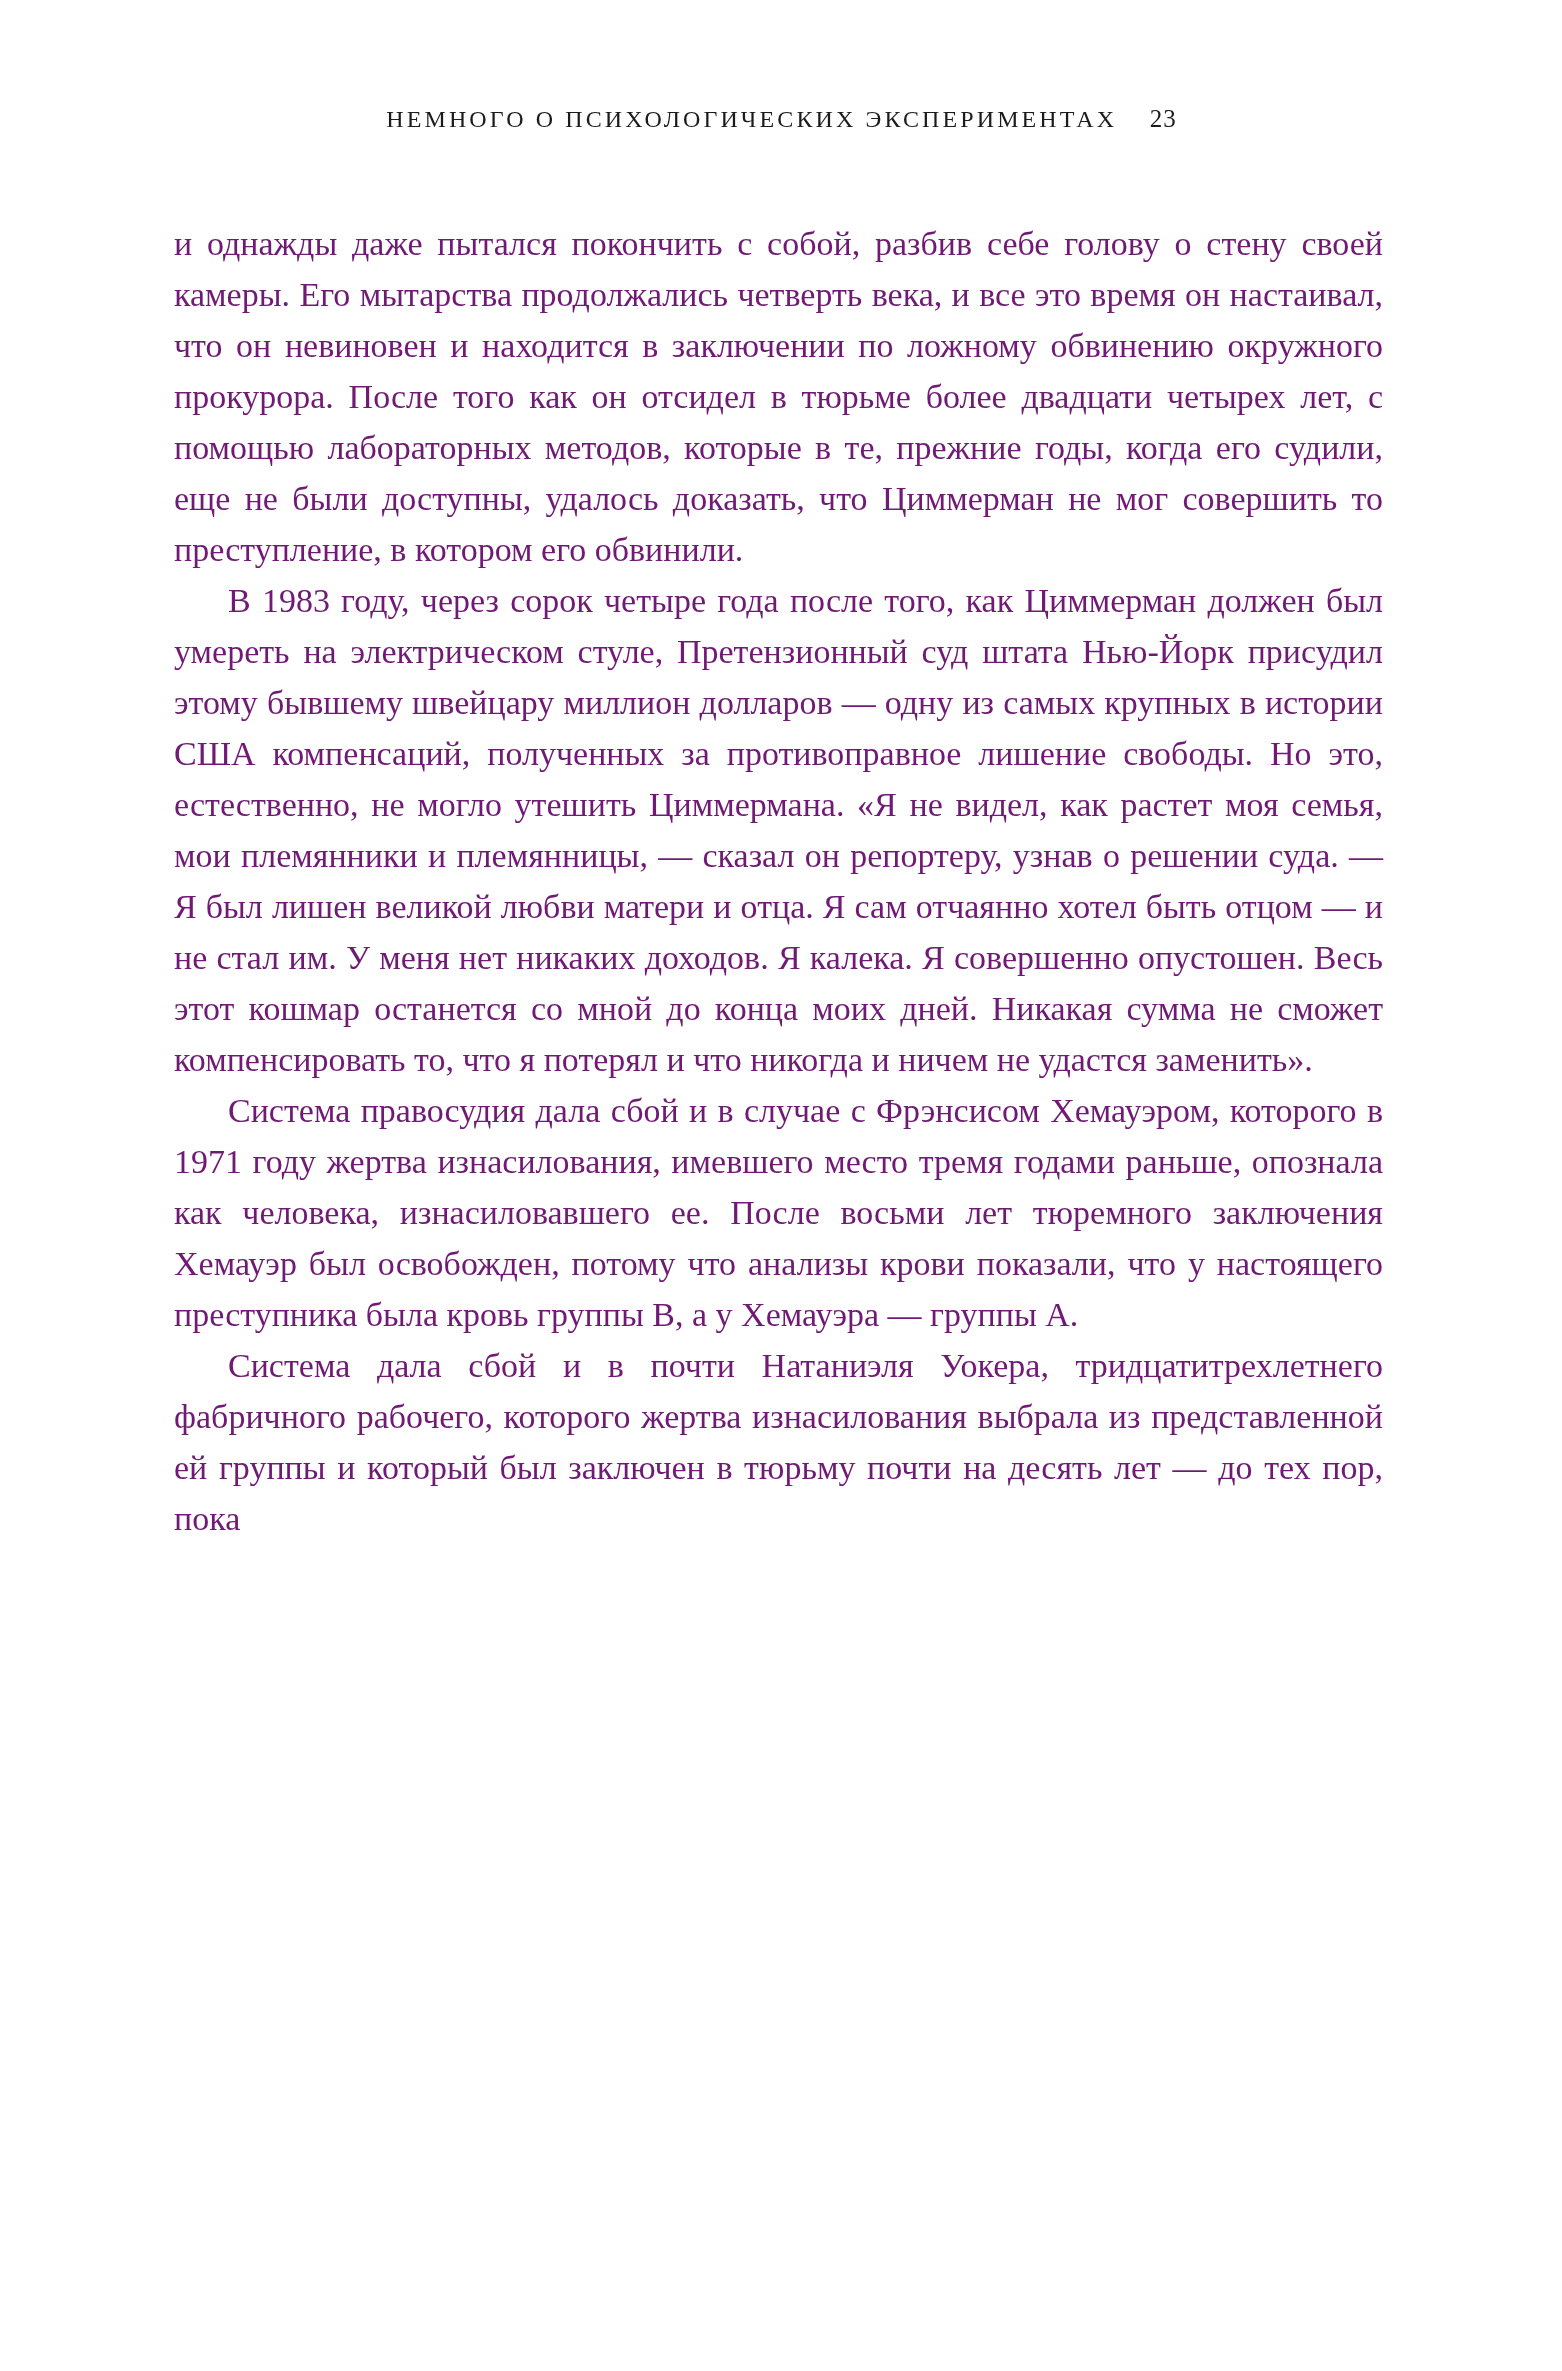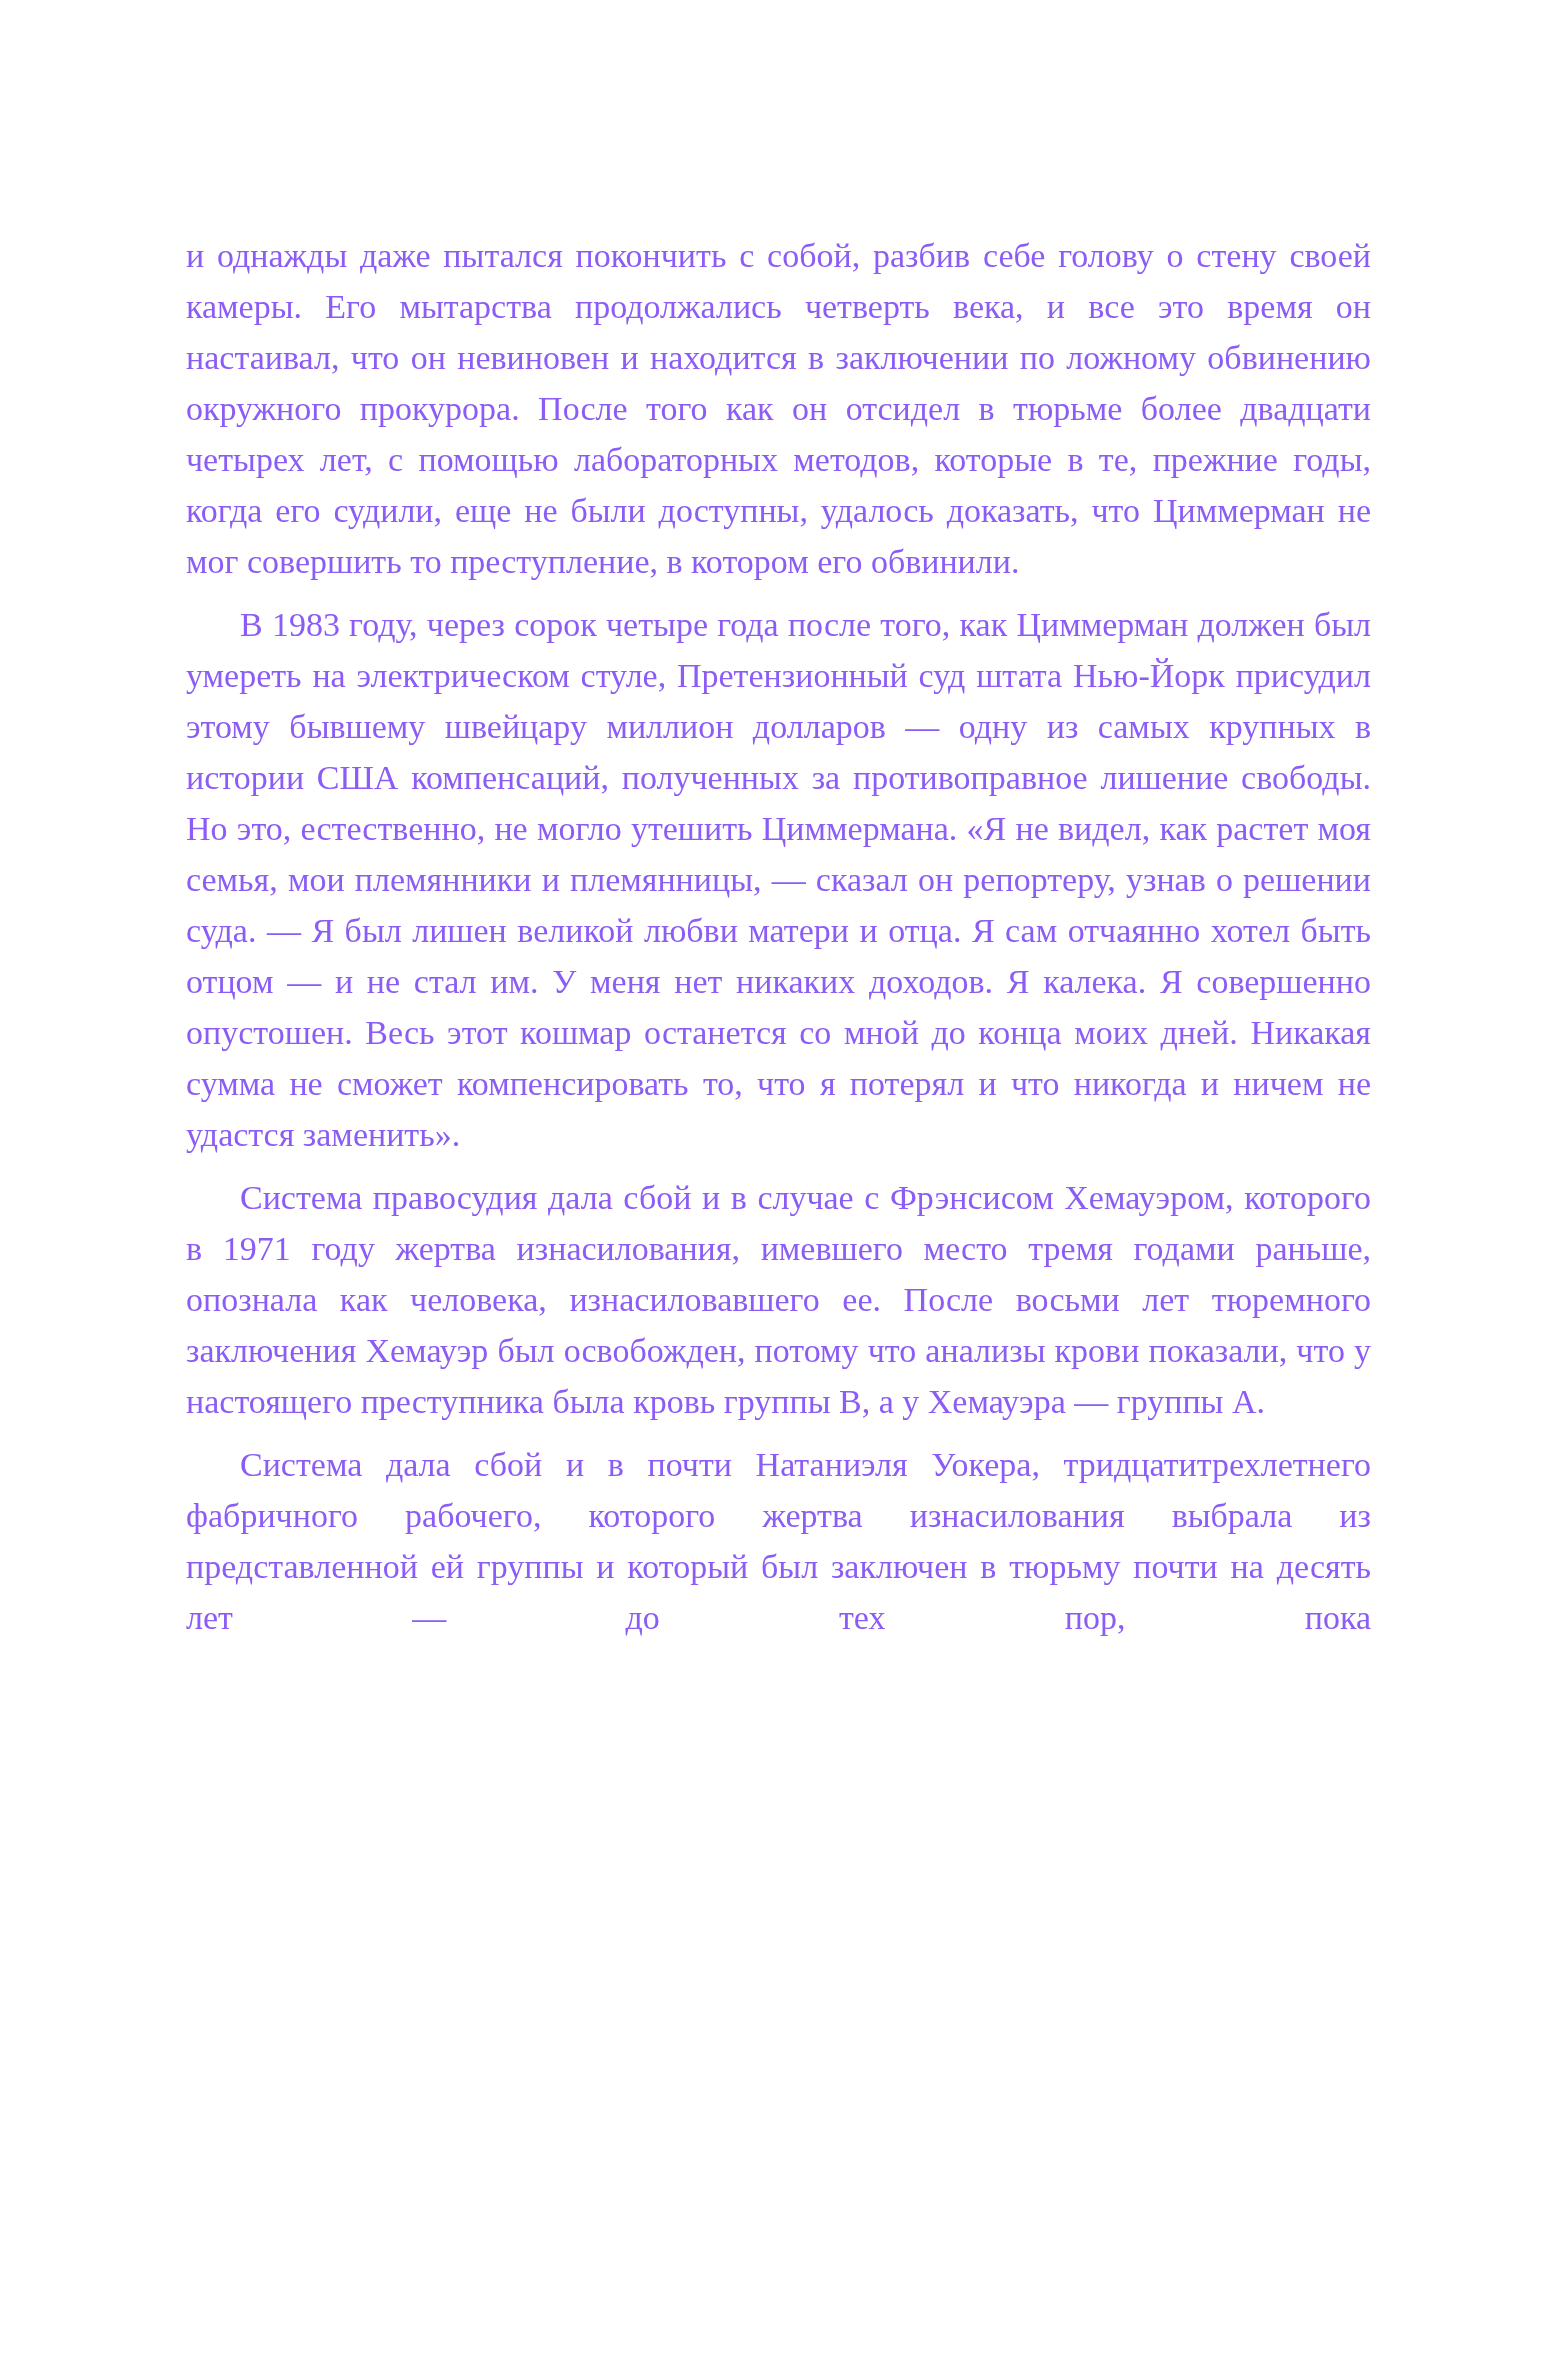--- a/index.html
+++ b/index.html
@@ -34,41 +34,44 @@
     letter-spacing: 1px;
     font-size: 25px;
   }
   .textblock {
     position: absolute;
     top: 218px;
     left: 174px;
     width: 1209px;
   }
   .textblock p {
-    margin: 12px;
+    margin: 0;
     font-size: 34px;
     line-height: 51px;
     text-align: justify;
     text-justify: inter-word;
-    color: #8b5cf6;
+    color: #701a75;
     hyphens: manual;
   }
   .textblock p.indent {
     text-indent: 54px;
   }
   
   .textblock p.full-justify:last-child {
     text-align-last: justify;
   }
 </style>
 </head>
 <body>
 
 <div class="page">
 
+  <div class="running-head">
+    <span>НЕМНОГО О ПСИХОЛОГИЧЕСКИХ ЭКСПЕРИМЕНТАХ</span><span class="folio">23</span>
+  </div>
 
   <div class="textblock">
     <p>и однажды даже пытался покончить с собой, разбив себе голову о стену своей камеры. Его мытарства продолжались четверть века, и все это время он настаивал, что он невиновен и находится в заключении по ложному обвинению окружного прокурора. После того как он отсидел в тюрьме более двадцати четырех лет, с помощью лабораторных методов, которые в те, прежние годы, когда его судили, еще не были доступны, удалось доказать, что Циммерман не мог совершить то преступление, в котором его обвинили.</p>
     <p class="indent">В 1983 году, через сорок четыре года после того, как Циммерман должен был умереть на электрическом стуле, Претензионный суд штата Нью-Йорк присудил этому бывшему швейцару миллион долларов — одну из самых крупных в истории США компенсаций, полученных за противоправное лишение свободы. Но это, естественно, не могло утешить Циммермана. «Я не видел, как растет моя семья, мои племянники и племянницы, — сказал он репортеру, узнав о решении суда. — Я был лишен великой любви матери и отца. Я сам отчаянно хотел быть отцом — и не стал им. У меня нет никаких доходов. Я калека. Я совершенно опустошен. Весь этот кошмар останется со мной до конца моих дней. Никакая сумма не сможет компенсировать то, что я потерял и что никогда и ничем не удастся заменить».</p>
     <p class="indent">Система правосудия дала сбой и в случае с Фрэнсисом Хемауэром, которого в 1971 году жертва изнасилования, имевшего место тремя годами раньше, опознала как человека, изнасиловавшего ее. После восьми лет тюремного заключения Хемауэр был освобожден, потому что анализы крови показали, что у настоящего преступника была кровь группы B, а у Хемауэра — группы А.</p>
     <p class="indent full-justify">Система дала сбой и в почти Натаниэля Уокера, тридцатитрехлетнего фабричного рабочего, которого жертва изнасилования выбрала из представленной ей группы и который был заключен в тюрьму почти на десять лет — до тех пор, пока</p>
   </div>
 
 </div>
 

